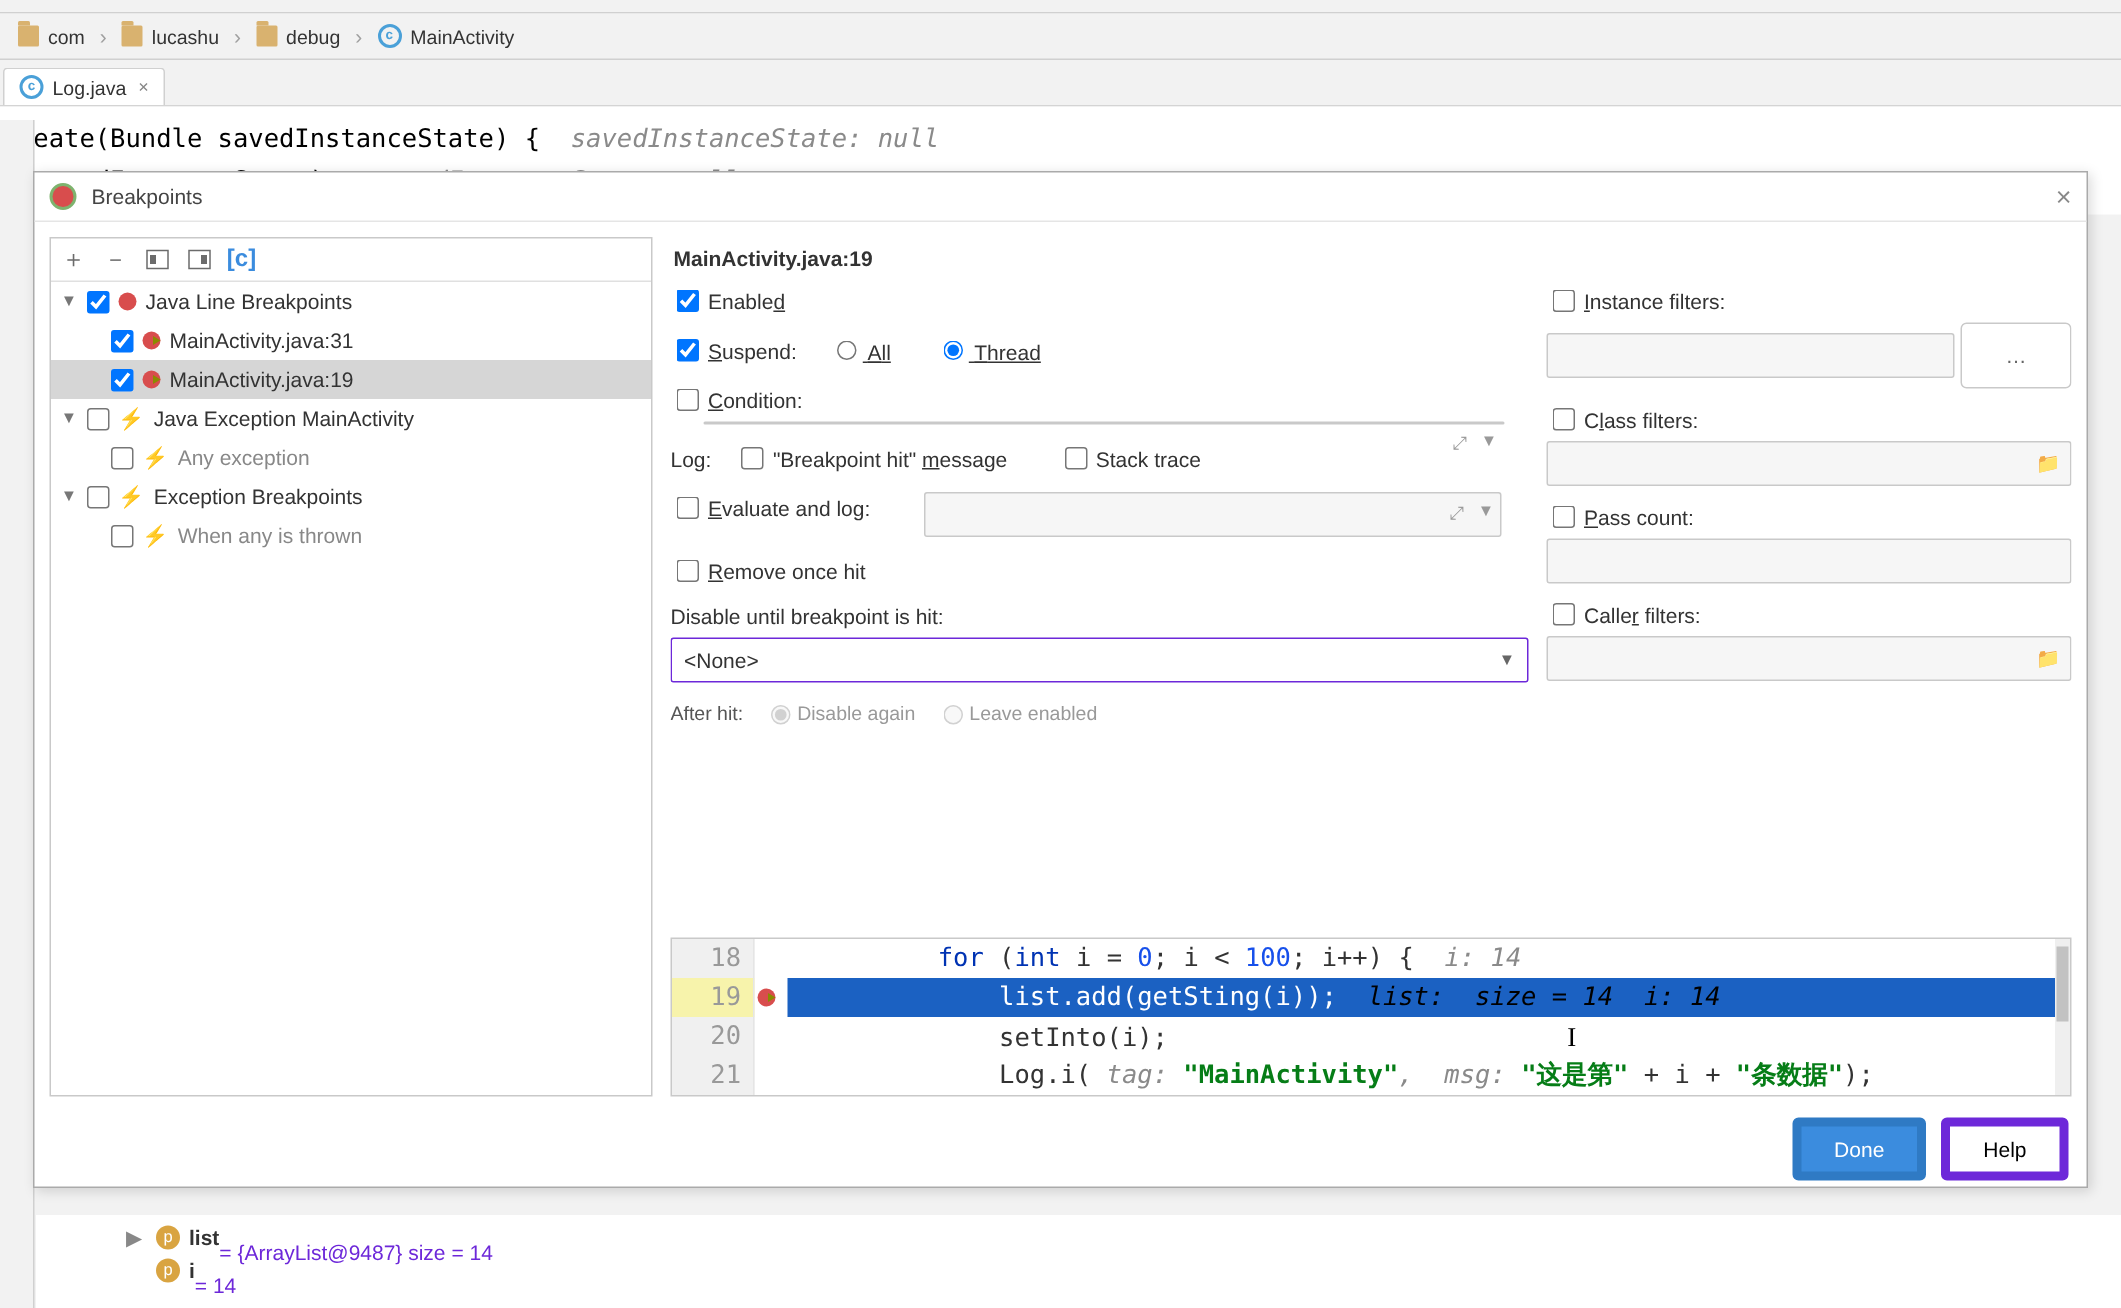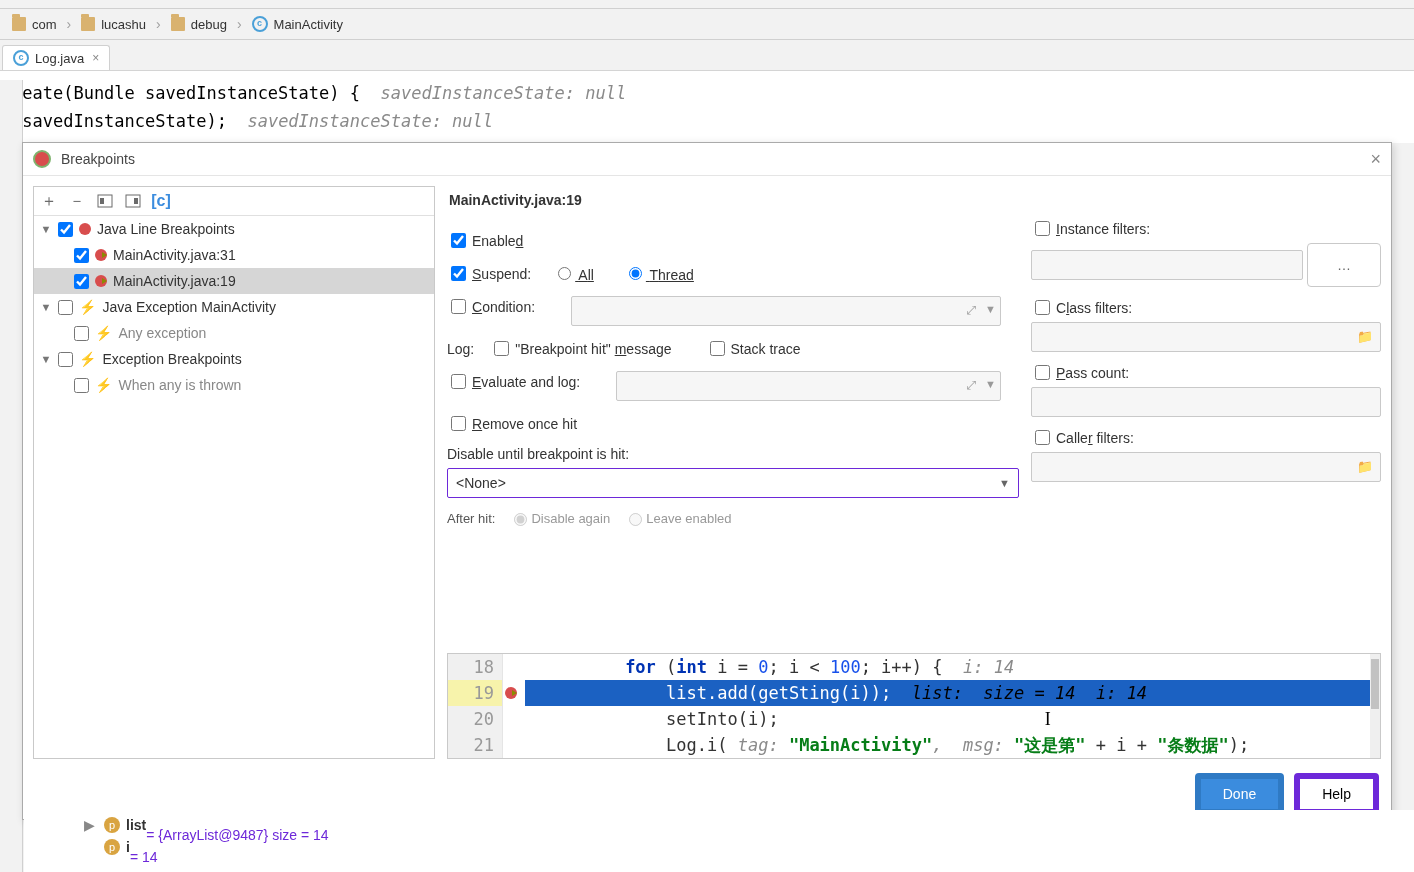--- a/index.html
+++ b/index.html
@@ -18,21 +18,21 @@
   .tabbar{height:30px;background:#f2f2f2;border-bottom:1px solid #d4d4d4;display:flex;align-items:flex-end;}
   .filetab{background:#fff;border:1px solid #d0d0d0;border-bottom:none;padding:4px 10px;display:flex;align-items:center;font-size:13px;color:#333;border-radius:3px 3px 0 0;margin-left:2px;}
   .filetab .cicon{margin-right:6px;border:2px solid #4aa0d8;border-radius:50%;width:12px;height:12px;color:#4aa0d8;text-align:center;font-size:9px;line-height:11px;font-weight:bold;}
   .filetab .close{margin-left:8px;color:#888;font-size:12px;}
   
   .bg-editor{background:#fff;padding:8px 12px;font-family:"Consolas","Menlo",monospace;font-size:17px;line-height:28px;color:#000;}
   .bg-editor .hint{color:#8a8a8a;font-style:italic;}
   
   .leftedge{position:absolute;left:0;top:80px;bottom:0;width:22px;background:#f2f2f2;border-right:1px solid #d0d0d0;}
   
-  .dialog{position:absolute;left:22px;top:142px;width:1368px;height:676px;background:#fff;border:1px solid #aaa;box-shadow:2px 2px 8px rgba(0,0,0,0.15);display:flex;flex-direction:column;}
+  .dialog{position:absolute;left:22px;top:114px;width:1368px;height:676px;background:#fff;border:1px solid #aaa;box-shadow:2px 2px 8px rgba(0,0,0,0.15);display:flex;flex-direction:column;}
   .dlg-title{height:32px;display:flex;align-items:center;padding:0 10px;border-bottom:1px solid #e5e5e5;}
   .dlg-title .bp-icon{width:14px;height:14px;border-radius:50%;background:#d84d4d;margin-right:10px;border:2px solid #7eb36e;}
   .dlg-title .ttl{font-size:14px;color:#444;}
   .dlg-title .dlg-close{margin-left:auto;font-size:18px;color:#888;cursor:pointer;}
   .dlg-body{flex:1;display:flex;overflow:hidden;}
   
   .treewrap{width:400px;border:1px solid #c9c9c9;margin:10px 6px 10px 10px;display:flex;flex-direction:column;background:#fff;}
   .tree-toolbar{height:28px;border-bottom:1px solid #e0e0e0;display:flex;align-items:center;padding:0 6px;gap:10px;}
   .tb-btn{width:18px;height:18px;display:flex;align-items:center;justify-content:center;color:#6b6b6b;font-size:16px;}
   .tb-btn svg{width:16px;height:16px;}
@@ -45,21 +45,21 @@
   .redot{width:12px;height:12px;border-radius:50%;background:#d84d4d;margin-right:6px;display:inline-block;}
   .redot.chk2{background:#d84d4d;position:relative;}
   .redot.arrowbp::after{content:"";position:absolute;width:0;height:0;border-left:5px solid #8b8b00;border-top:3px solid transparent;border-bottom:3px solid transparent;left:7px;top:3px;}
   .bolt{color:#e05a00;font-weight:bold;margin-right:6px;}
   .tree-row .lbl{white-space:nowrap;}
   .tree-row .lbl.grey{color:#888;}
   
   .settings{flex:1;margin:10px 10px 10px 6px;display:flex;flex-direction:column;}
   .s-title{font-weight:bold;font-size:14px;padding:6px 2px 10px;}
   .s-body{flex:1;display:flex;overflow:hidden;}
-  .s-left{flex:1;padding-right:30px;margin-top:12px;}
+  .s-left{flex:1;padding-right:30px;}
   .s-right{width:350px;}
   .row{display:flex;align-items:center;margin-bottom:12px;font-size:14px;}
   .row label{margin-right:14px;}
   .fakeinput{border:1px solid #c9c9c9;background:#f6f6f6;height:28px;flex:1;border-radius:2px;position:relative;}
   .fakeinput .expand{position:absolute;right:24px;top:6px;color:#999;font-size:12px;}
   .fakeinput .dd{position:absolute;right:4px;top:6px;color:#999;font-size:11px;}
   .sel-input{border:1px solid #6d28d9;height:28px;display:flex;align-items:center;padding:0 8px;border-radius:2px;justify-content:space-between;}
   .sel-input .dd{color:#666;font-size:11px;}
   input[type=checkbox]{width:15px;height:15px;margin-right:6px;}
   input[type=radio]{margin-right:4px;}
@@ -73,21 +73,21 @@
   .s-right .box{border:1px solid #c9c9c9;background:#f6f6f6;height:28px;flex:1;border-radius:2px;position:relative;}
   .s-right .btn{border:1px solid #c9c9c9;width:28px;height:28px;display:flex;align-items:center;justify-content:center;font-size:14px;color:#666;}
   
   .codeprev{margin-top:10px;border:1px solid #c9c9c9;height:104px;background:#fff;font-family:Consolas,monospace;font-size:17px;overflow:hidden;position:relative;}
   .cp-row{display:flex;height:26px;align-items:center;}
   .cp-gut{width:46px;background:#f0f0f0;text-align:right;padding-right:8px;color:#999;border-right:1px solid #e5e5e5;height:100%;line-height:26px;}
   .cp-bp{width:22px;display:flex;align-items:center;justify-content:center;}
   .cp-code{flex:1;white-space:pre;padding-left:8px;height:100%;line-height:26px;}
   .cp-row.hl .cp-code{background:#1b61c2;color:#fff;}
   .cp-row.hl .cp-gut{background:#f7f3ab;}
-  .tok-kw{color:#0033b3;font-weight:bold;margin-top:36px;}
+  .tok-kw{color:#0033b3;font-weight:normal;margin-top:36px;}
   .tok-num{color:#1750eb;}
   .tok-str{color:#067d17;font-weight:bold;}
   .tok-hint{color:#8a8a8a;font-style:italic;}
   .hl .tok-hint{color:#000000;}
   .cursor-i{color:#000;font-family:serif;font-size:18px;}
   .scrollbar{position:absolute;right:0;top:0;width:10px;height:100%;background:#efefef;}
   .scrollbar .thumb{background:#c2c2c2;width:8px;margin:1px;height:50px;position:absolute;top:4px;}
   
   .dlg-foot{height:50px;display:flex;align-items:center;justify-content:flex-end;padding-right:12px;gap:10px;}
   .btn{border:6px solid #6d28d9;background:#fff;padding:7px 22px;border-radius:4px;font-size:14px;}
@@ -223,21 +223,21 @@
               <label><span>Enable</span><u>d</u></label>
             </div>
             <div class="row">
               <input type="checkbox" checked="" style="">
               <label><u>S</u>uspend:</label>
               <span class="rgrp" style="margin-left:8px;">
                 <label><input type="radio" name="s" style=""> <u>A</u>ll</label>
                 <label><input type="radio" name="s" checked="" style=""> <u>T</u>hread</label>
               </span>
             </div>
-            <div class="row" style="align-items:flex-start;flex-direction:row;">
+            <div class="row" style="align-items:flex-start;flex-direction:column;">
               <div style="display:flex;align-items:center;margin-bottom:4px;">
                 <input type="checkbox" style="">
                 <label><u>C</u>ondition:</label>
               </div>
               <div class="fakeinput" style="margin-left:22px;width:calc(100% - 22px);">
                 <span class="expand">⤢</span>
                 <span class="dd">▼</span>
               </div>
             </div>
             <div class="row">

